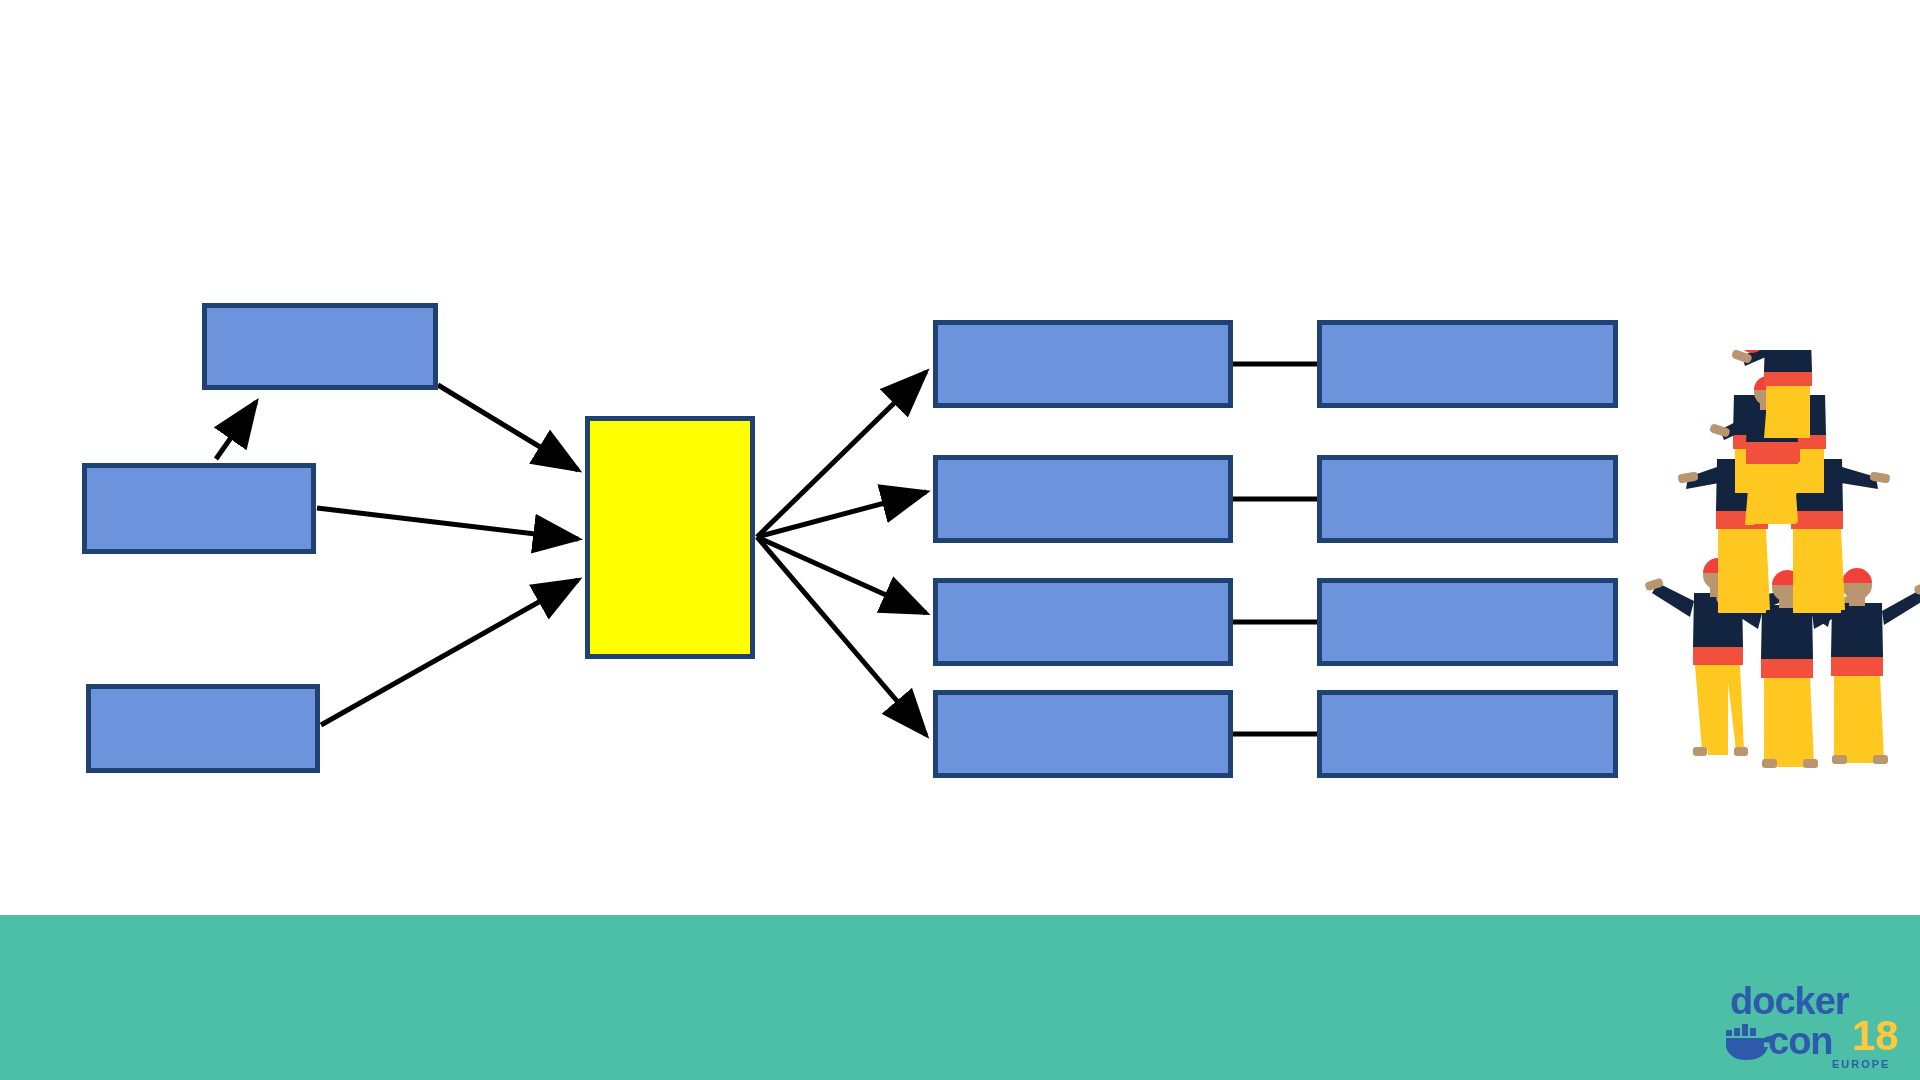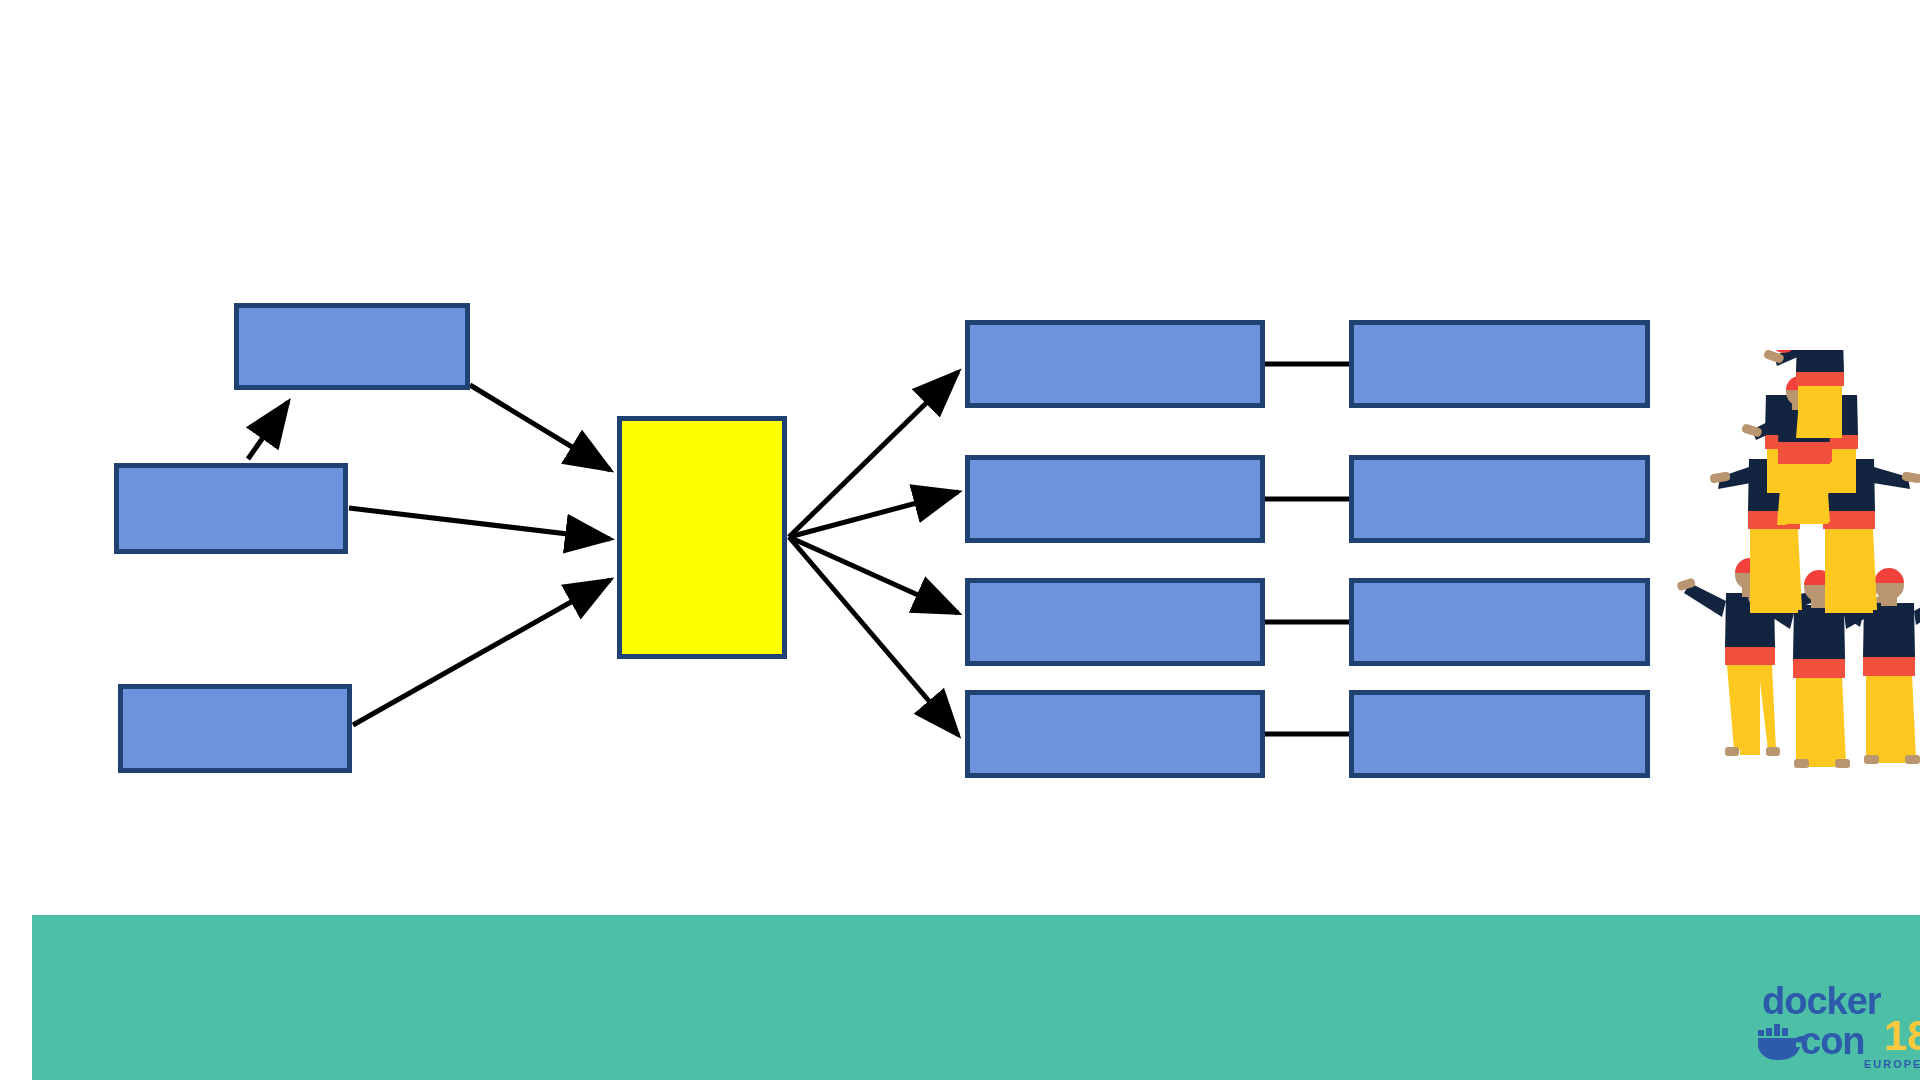--- a/index.html
+++ b/index.html
@@ -14,21 +14,20 @@
     overflow: hidden;
     font-family: "Liberation Sans", sans-serif;
   }
 
   #slide {
     position: absolute;
     left: 0; top: 0;
     width: 1692px;
     height: 1080px;
     background: #ffffff;
-    margin-left: 32px;
   }
 
   
   #diagram-canvas {
     position: absolute;
     left: 0; top: 0;
     width: 1920px;
     height: 1080px;
   }
 

